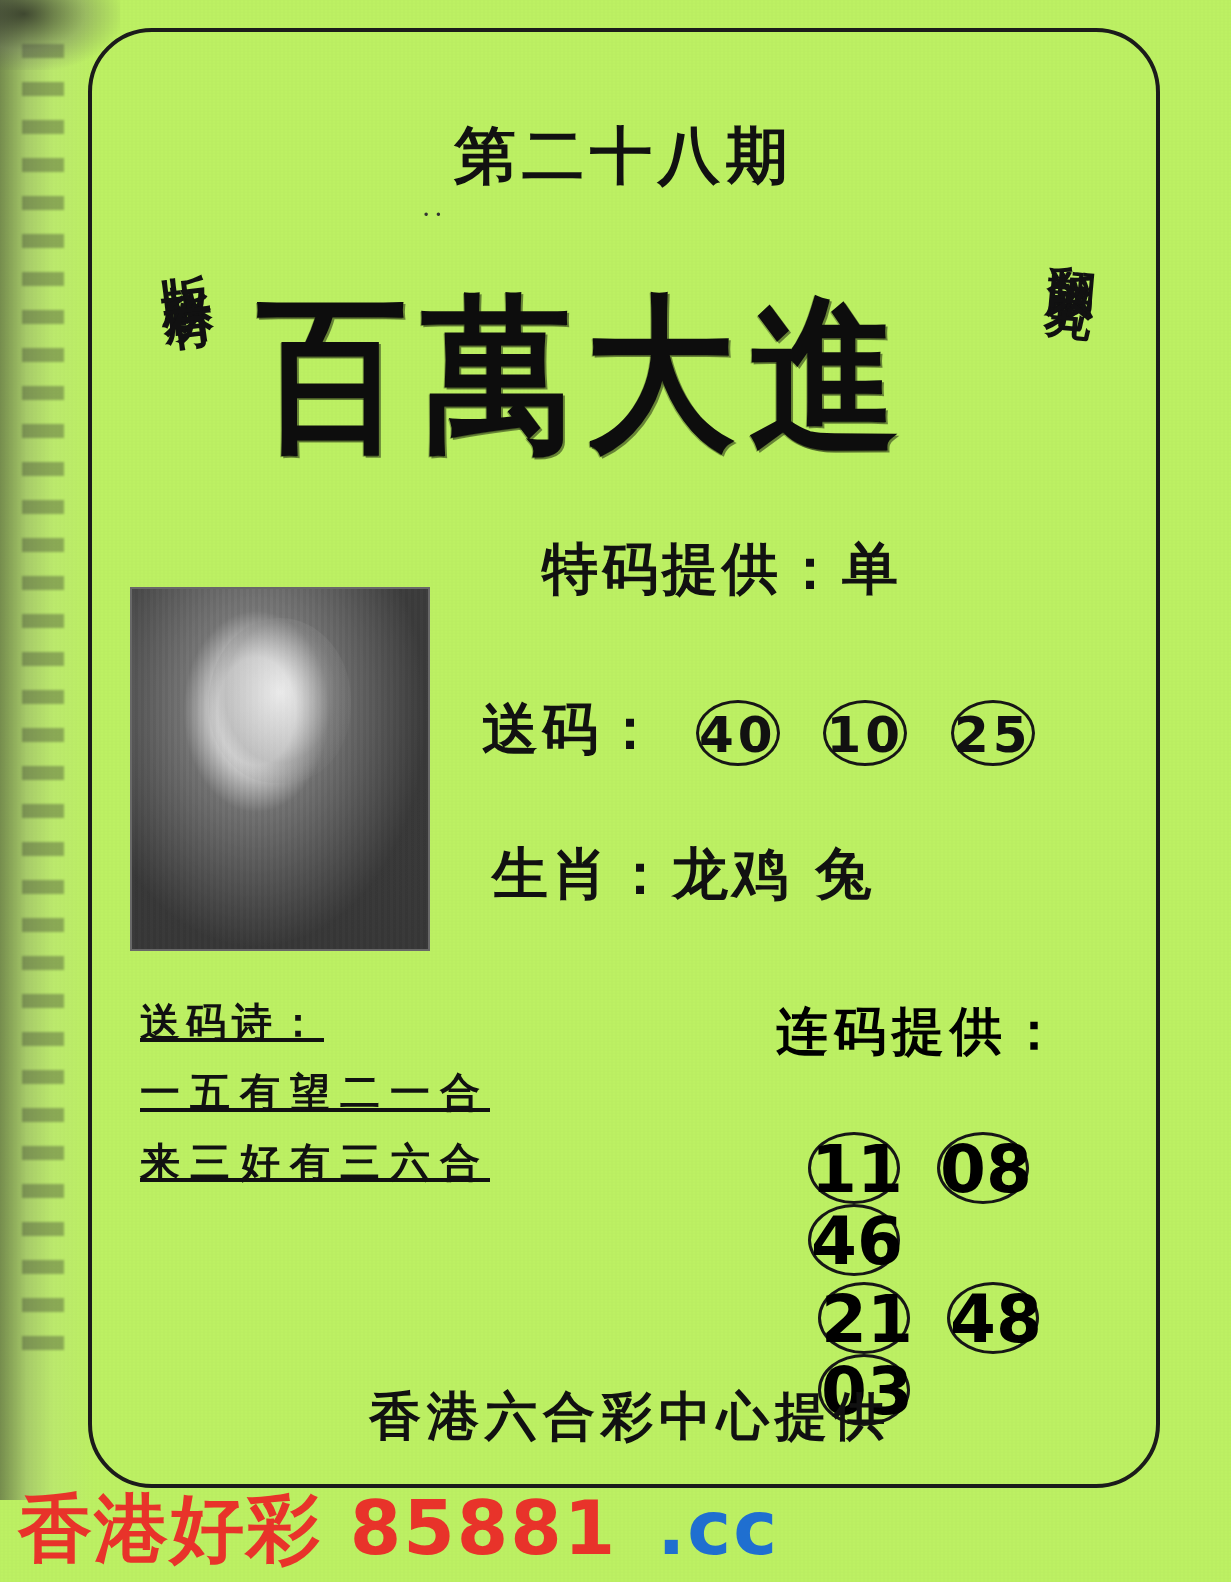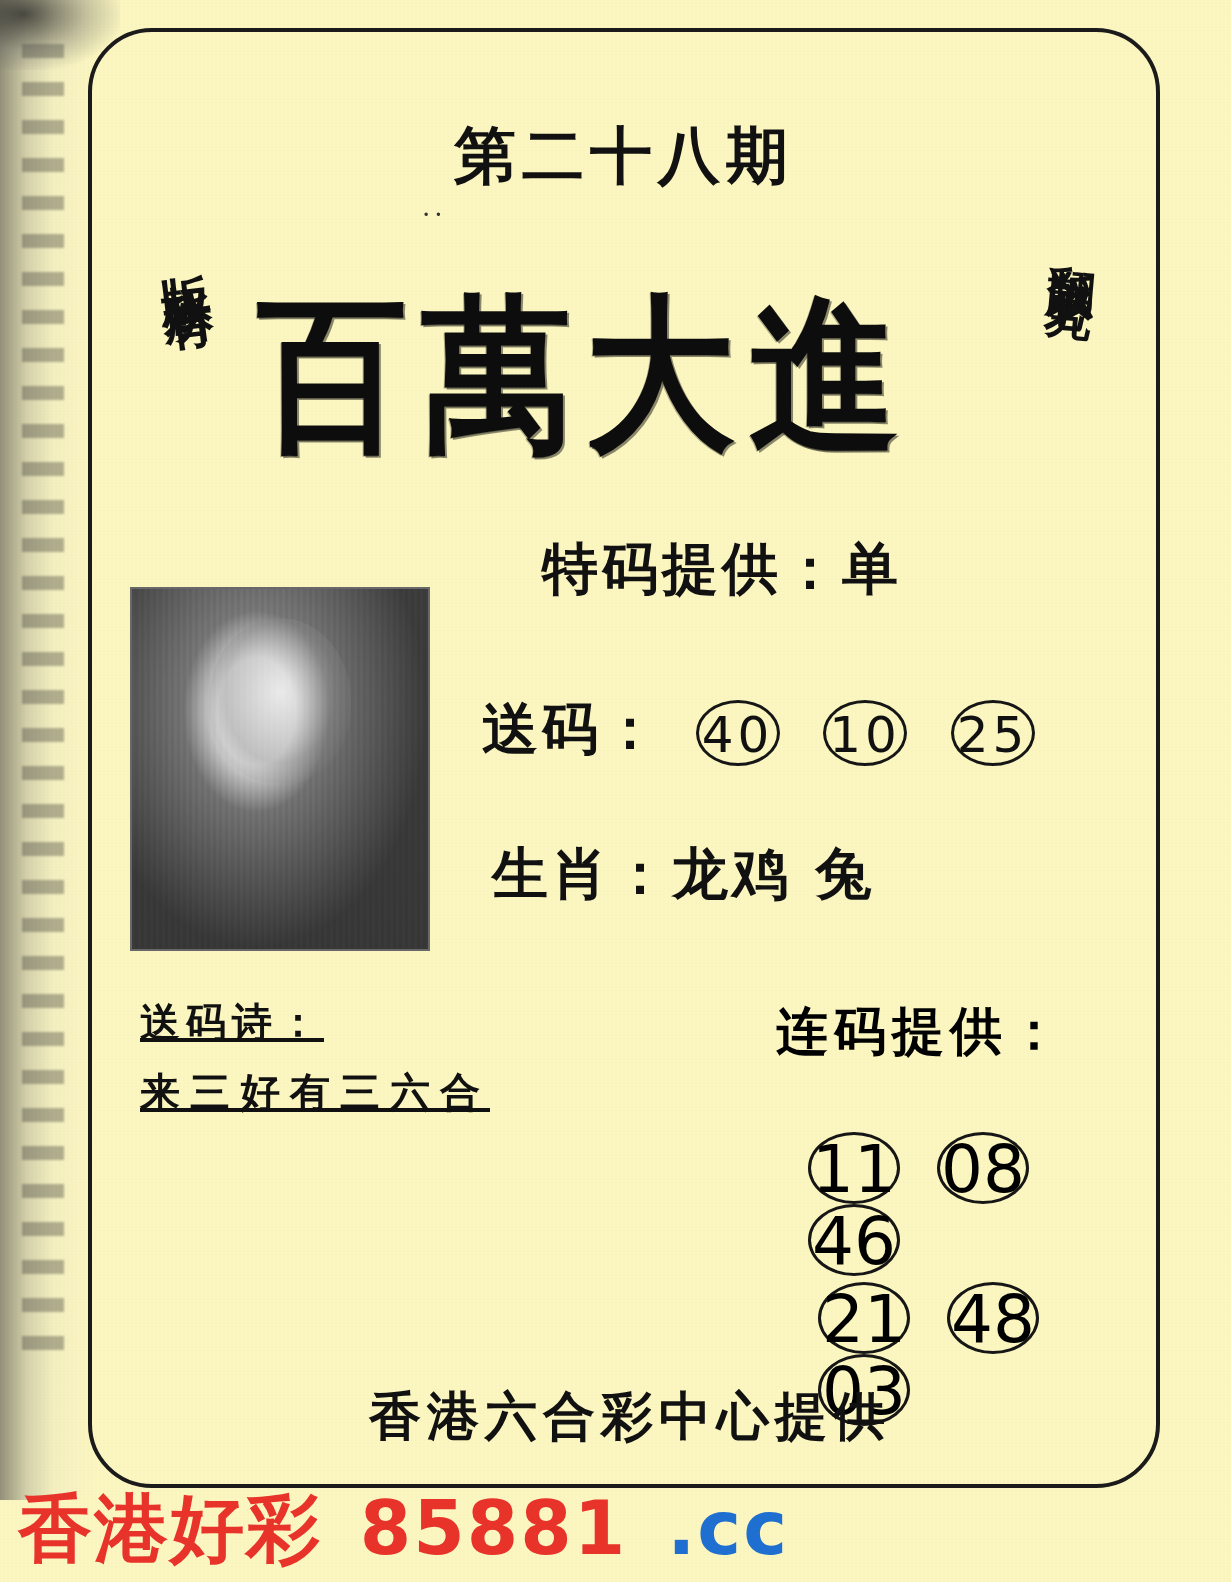--- a/index.html
+++ b/index.html
@@ -12,21 +12,21 @@
     height: 1582px;
     position: relative;
     font-family: "DejaVu Serif", "Liberation Serif", serif;
     overflow: hidden;
   }
 
   
   #page {
     position: absolute;
     inset: 0;
-    background: #fef9c3;
+    background: #bef264;
   }
   .scan-noise {
     position: absolute;
     inset: 0;
     pointer-events: none;
     background:
       repeating-linear-gradient(90deg, rgba(0,0,0,0.025) 0px, rgba(0,0,0,0) 2px, rgba(0,0,0,0.02) 4px),
       repeating-linear-gradient(0deg, rgba(0,0,0,0.015) 0px, rgba(0,0,0,0) 3px);
     opacity: .8;
   }
@@ -143,25 +143,25 @@
   
   #special-line { top: 500px; left: 450px; font-size: 56px; letter-spacing: 4px; }
   #send-line    { top: 660px; left: 390px; font-size: 56px; letter-spacing: 4px; }
   #zodiac-line  { top: 805px; left: 400px; font-size: 56px; letter-spacing: 4px; }
 
   .ball {
     display: inline-block;
     width: 84px;
     height: 66px;
     line-height: 64px;
-    text-align: center;
+    text-align: right;
     border: 3px solid #161616;
     border-radius: 50%;
     font-size: 50px;
-    font-weight: normal;
+    font-weight: bold;
     margin: 0 10px;
     vertical-align: middle;
     box-sizing: border-box;
     font-family: "DejaVu Sans", "Liberation Sans", sans-serif;
   }
 
   
   #poem {
     position: absolute;
     left: 48px;
@@ -205,21 +205,21 @@
     position: absolute;
     left: 18px;
     bottom: 2px;
     font-size: 74px;
     font-weight: 900;
     letter-spacing: 2px;
     font-family: "DejaVu Sans", "Liberation Sans", sans-serif;
     white-space: nowrap;
   }
   #watermark .wm-cn { color: #e8332a; }
-  #watermark .wm-num { color: #e8332a; margin-left: 10px; }
+  #watermark .wm-num { color: #e8332a; }
   #watermark .wm-tld { color: #1f6fd0; margin-left: 40px; }
 
   .dots {
     position: absolute;
     left: 330px; top: 160px;
     font-size: 26px;
     color: #333;
     letter-spacing: 4px;
   }
 </style>
@@ -254,20 +254,21 @@
       <span class="ball">10</span>
       <span class="ball">25</span>
     </div>
 
     <div class="txt" id="zodiac-line">
       <span>生肖：</span><span>龙鸡 兔</span>
     </div>
 
     <div id="poem">
       <div class="poem-title">送码诗：</div>
+      <div>一五有望二一合</div>
       <div>来三好有三六合</div>
     </div>
 
     <div id="lian-title">连码提供：</div>
 
     <div class="lian-row" id="lian-row1">
       <span class="ball">11</span>
       <span class="ball">08</span>
       <span class="ball">46</span>
     </div>

